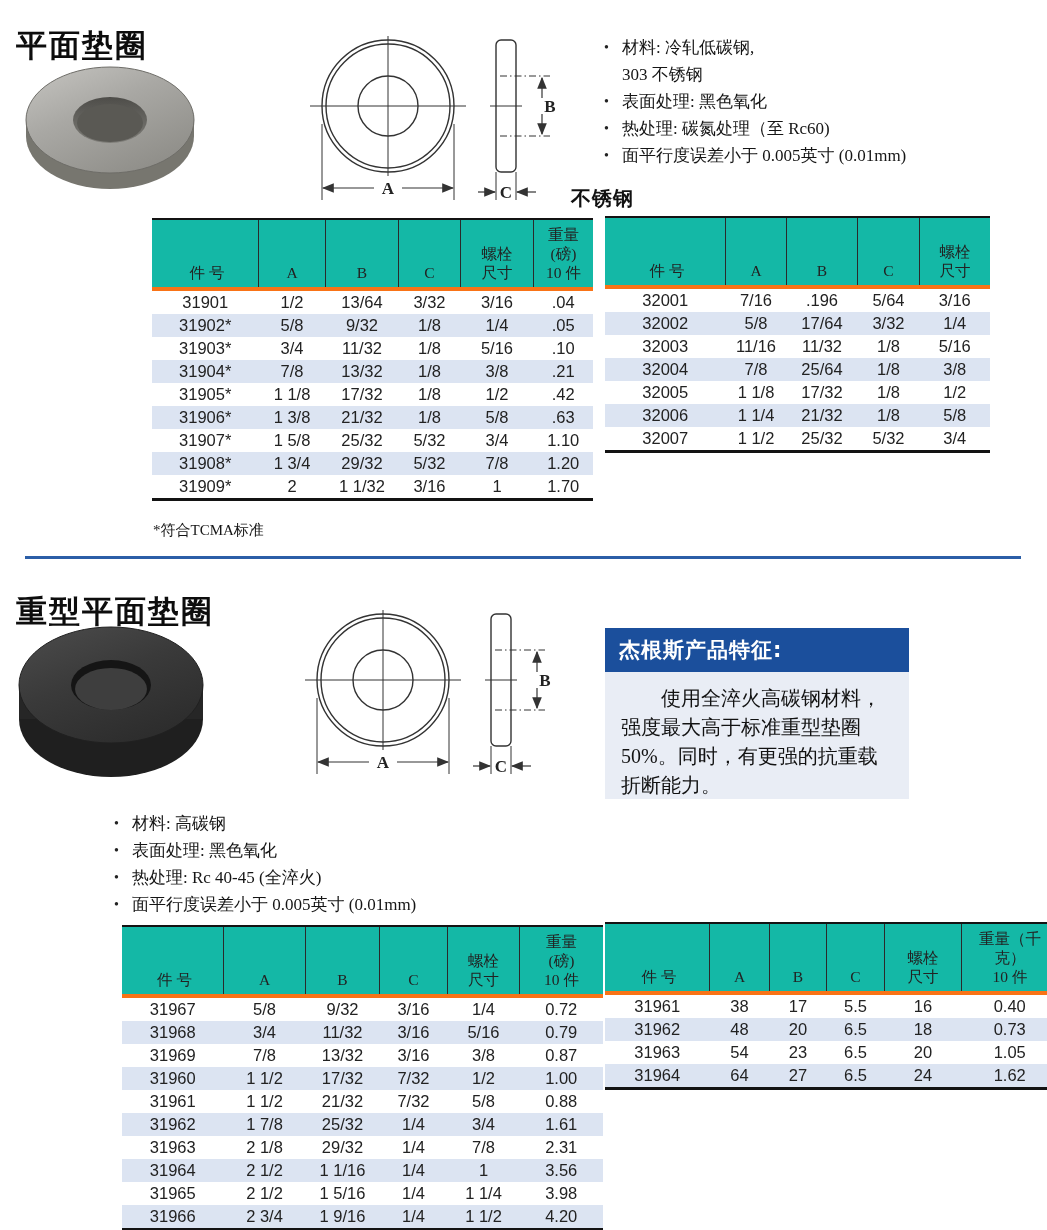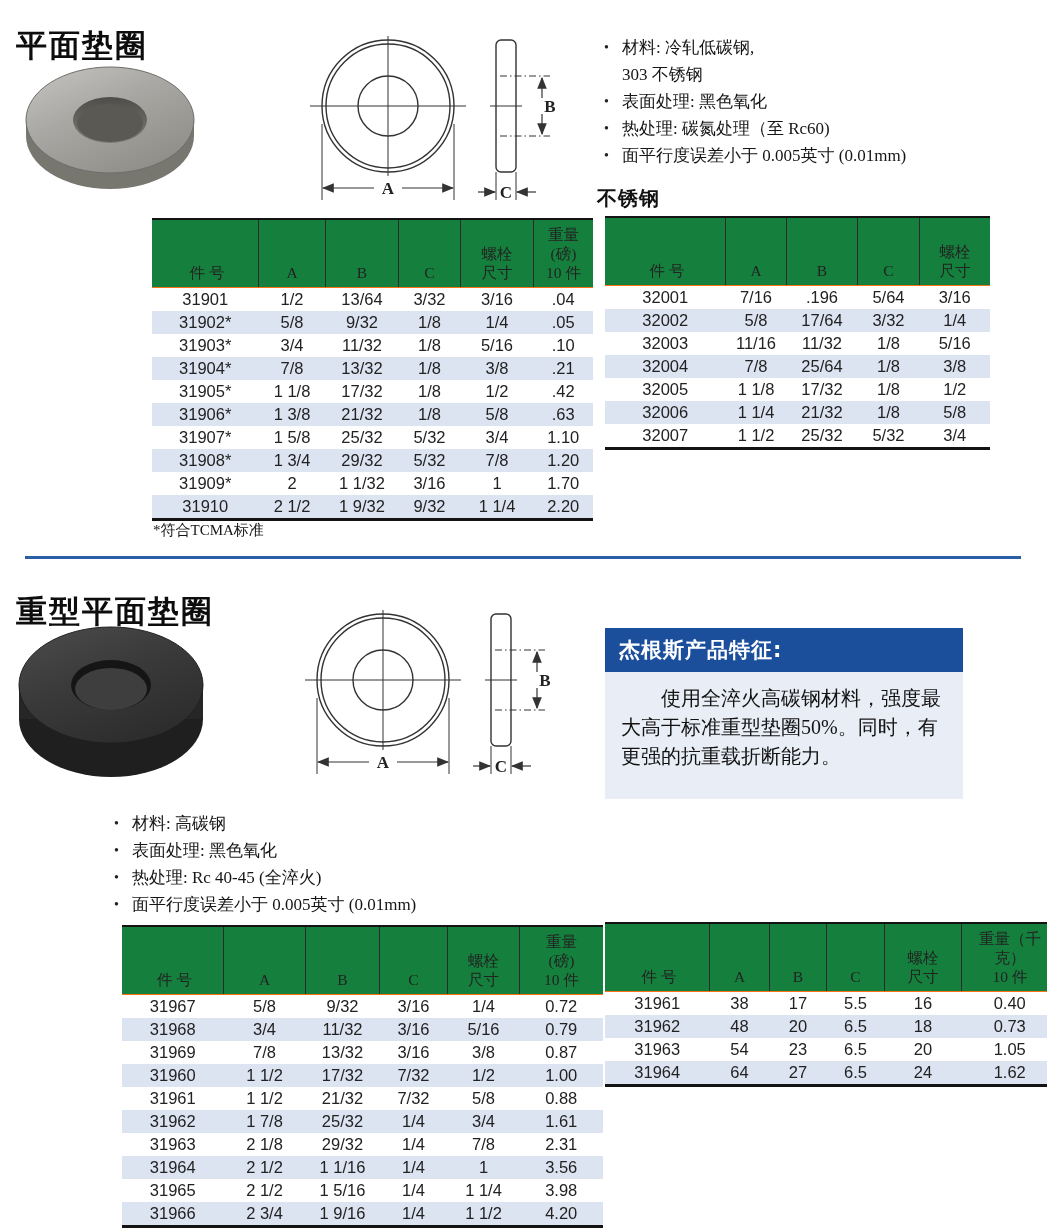--- a/index.html
+++ b/index.html
@@ -14,24 +14,24 @@
 
   
   ul.bullets{list-style:none;margin:0;padding:0;font-size:17px;line-height:27px;
              font-family:"Liberation Serif",serif;color:#151515;}
   ul.bullets li{position:relative;padding-left:22px;}
   ul.bullets li::before{content:"•";position:absolute;left:4px;top:0;font-size:14px;color:#222;}
 
   
   table.spec{border-collapse:collapse;table-layout:fixed;
              border-top:2px solid #131313;border-bottom:3px solid #131313;}
-  table.spec th{background:#15803d;vertical-align:bottom;font-weight:normal;
+  table.spec th{background:#14b8a6;vertical-align:bottom;font-weight:normal;
                 font-size:15.5px;line-height:19px;text-align:center;
                 padding:4px 2px 5px;height:58px;
-                border-bottom:1px solid #f97316;border-left:1.5px solid #2a2a2a;
+                border-bottom:4px solid #f97316;border-left:1.5px solid #2a2a2a;
                 font-family:"Liberation Serif",serif;color:#222;}
   table.spec th:first-child{border-left:none;padding-left:6px;}
   table.spec td{text-align:center;font-size:16.5px;line-height:20px;
                 padding:1px 0 2px;color:#222;
                 font-family:"Liberation Sans",sans-serif;}
   table.spec tbody tr:nth-child(even){background:#dce4f2;}
 
   
   #t-flat{width:408px;}
   #t-flat th:nth-child(1){width:98px}#t-flat th:nth-child(2){width:62px}
@@ -52,21 +52,21 @@
   #t-metric th:nth-child(1){width:96px}#t-metric th:nth-child(2){width:55px}
   #t-metric th:nth-child(3){width:52px}#t-metric th:nth-child(4){width:53px}
   #t-metric th:nth-child(5){width:72px}#t-metric th:nth-child(6){width:92px}
 
   .footnote{font-size:15px;font-family:"Liberation Serif",serif;color:#151515;}
 
   
   .divider{height:3px;background:#2b5ea7;}
 
   
-  .feature-box{width:358px;}
+  .feature-box{width:304px;}
   .feature-head{background:#1b4f9c;color:#fff;font-size:21px;font-weight:bold;
                 padding:8px 0 8px 14px;letter-spacing:1px;
                 font-family:"DejaVu Sans",sans-serif;}
   .feature-body{background:#e9edf5;padding:12px 16px 14px;height:101px;
                 font-size:20px;line-height:29px;text-indent:2em;color:#121212;
                 font-family:"Liberation Serif",serif;}
 
   svg text{font-family:"Liberation Serif",serif;}
 </style>
 </head>
@@ -128,21 +128,21 @@
   <text x="206" y="166" font-size="17" font-weight="bold" fill="#222" text-anchor="middle">C</text>
 </svg>
 
 <ul class="bullets abs" style="left:600px;top:34px;width:440px;">
     <li>材料: 冷轧低碳钢,<br>303 不锈钢</li>
     <li>表面处理: 黑色氧化</li>
     <li>热处理: 碳氮处理（至 Rc60)</li>
     <li>面平行度误差小于 0.005英寸 (0.01mm)</li>
   </ul>
 
-<div class="abs sub-label" style="left:597px;top:185px;">不锈钢</div>
+<div class="abs sub-label" style="left:571px;top:185px;">不锈钢</div>
 
 <table class="spec abs" id="t-flat" style="left:152px;top:218px;">
     <thead>
       <tr>
         <th>件 号</th>
         <th>A</th>
         <th>B</th>
         <th>C</th>
         <th>螺栓<br>尺寸</th>
         <th>重量<br>(磅)<br>10 件</th>
@@ -213,28 +213,20 @@
         <td>7/8</td>
         <td>1.20</td>
       </tr>
       <tr>
         <td>31909*</td>
         <td>2</td>
         <td>1 1/32</td>
         <td>3/16</td>
         <td>1</td>
         <td>1.70</td>
-      </tr>
-      <tr>
-        <td>31910</td>
-        <td>2 1/2</td>
-        <td>1 9/32</td>
-        <td>9/32</td>
-        <td>1 1/4</td>
-        <td>2.20</td>
       </tr>
     </tbody>
   </table>
 
 <div class="abs footnote" style="left:153px;top:521px;text-align:center;">*符合TCMA标准</div>
 
 <table class="spec abs" id="t-stainless" style="left:605px;top:216px;">
     <thead>
       <tr>
         <th>件 号</th>

